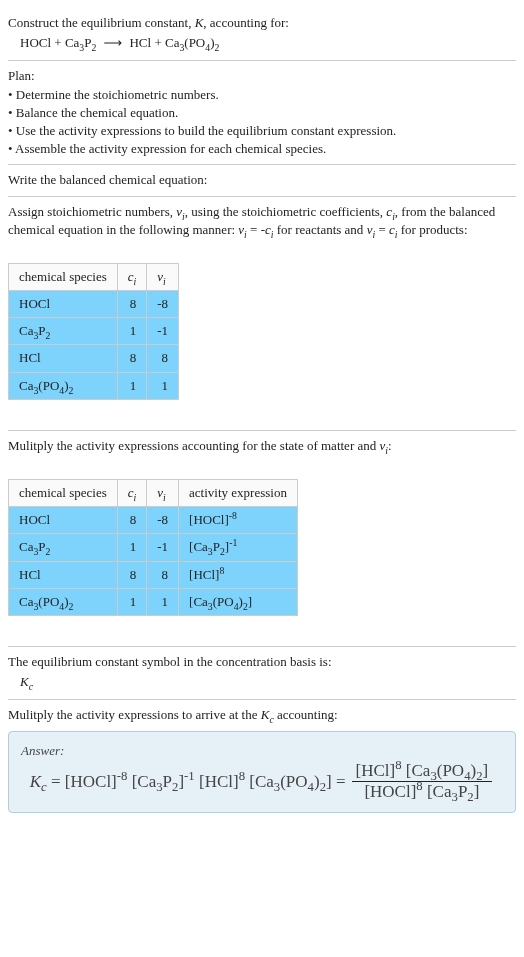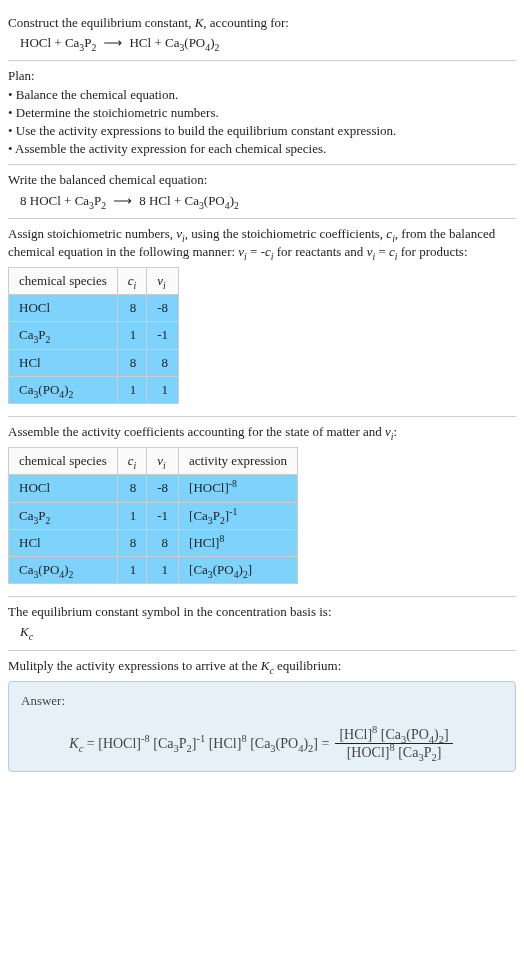--- a/index.html
+++ b/index.html
@@ -37,21 +37,21 @@
   sup {
     font-size: 0.75em;
     vertical-align: super;
     line-height: 0;
   }
   .arrow {
     padding: 0 4px;
   }
   table.data {
     border-collapse: collapse;
-    margin: 6px 0;
+    margin: 24px 0;
     font-size: 13px;
     border-radius: 24px;
   }
   table.data td, table.data th {
     border: 1px solid #cccccc;
     padding: 4px 10px;
     text-align: left;
     font-weight: normal;
     background: #7dd3fc;
   }
@@ -63,21 +63,22 @@
   }
   .answer-box {
     background: #e6f0f7;
     border: 1px solid #b5cde0;
     border-radius: 4px;
     padding: 10px 12px;
     margin: 6px 0 2px;
     color: #444444;
   }
   .answer-label {
-    margin-bottom: 17px;
+    margin-bottom: 2px;
+    font-style: italic;
   }
   .frac {
     display: inline-block;
     vertical-align: middle;
     text-align: center;
     line-height: 1.1;
     padding: 0 2px;
   }
   .frac .num {
     display: block;
@@ -88,21 +89,21 @@
     display: block;
     padding: 1px 4px 0;
   }
   .kc-eq {
     text-align: center;
     display: flex;
     align-items: center;
     justify-content: center;
     gap: 4px;
     flex-wrap: nowrap;
-    font-size: 14px;
+    font-size: 17px;
   }
   .kc-eq .seg {
     white-space: nowrap;
   }
 </style>
 </head>
 <body>
 
 <div class="section">
   <div>
@@ -111,34 +112,29 @@
   <div class="eq-line">
     <span>HOCl + Ca</span><sub>3</sub><span>P</span><sub>2</sub>
     <span class="arrow">⟶</span>
     <span>HCl + Ca</span><sub>3</sub><span>(PO</span><sub>4</sub><span>)</span><sub>2</sub>
   </div>
 </div>
 <hr class="hr">
 
 <div class="section">
   <div>Plan:</div>
+  <div>• Determine the stoichiometric numbers.</div>
   <div>• Balance the chemical equation.</div>
-  <div>• Determine the stoichiometric numbers.</div>
   <div>• Use the activity expressions to build the equilibrium constant expression.</div>
   <div>• Assemble the activity expression for each chemical species.</div>
 </div>
 <hr class="hr">
 
 <div class="section">
   <div>Write the balanced chemical equation:</div>
-  <div class="eq-line">
-    <span>8 HOCl + Ca</span><sub>3</sub><span>P</span><sub>2</sub>
-    <span class="arrow">⟶</span>
-    <span>8 HCl + Ca</span><sub>3</sub><span>(PO</span><sub>4</sub><span>)</span><sub>2</sub>
-  </div>
 </div>
 <hr class="hr">
 
 <div class="section">
   <div>
     <span>Assign stoichiometric numbers, </span><span class="ital">ν</span><sub class="ital">i</sub><span>, using the stoichiometric coefficients, </span><span class="ital">c</span><sub class="ital">i</sub><span>, from the balanced chemical equation in the following manner: </span><span class="ital">ν</span><sub class="ital">i</sub><span> = -</span><span class="ital">c</span><sub class="ital">i</sub><span> for reactants and </span><span class="ital">ν</span><sub class="ital">i</sub><span> = </span><span class="ital">c</span><sub class="ital">i</sub><span> for products:</span>
   </div>
 
   <table class="data">
     <tbody>
@@ -167,21 +163,21 @@
       <td class="numcol">1</td>
       <td class="numcol">1</td>
     </tr>
   </tbody>
     </table>
 </div>
 <hr class="hr">
 
 <div class="section">
   <div>
-    <span>Assemble the activity coefficients accounting for the state of matter and </span><span class="ital">ν</span><sub class="ital">i</sub><span>:</span>
+    <span>Mulitply the activity expressions accounting for the state of matter and </span><span class="ital">ν</span><sub class="ital">i</sub><span>:</span>
   </div>
 
   <table class="data">
     <tbody>
         <tr>
       <th>chemical species</th>
       <th><span class="ital">c</span><sub class="ital">i</sub></th>
       <th><span class="ital">ν</span><sub class="ital">i</sub></th>
       <th>activity expression</th>
     </tr>
@@ -217,21 +213,21 @@
 <div class="section">
   <div>The equilibrium constant symbol in the concentration basis is:</div>
   <div class="eq-line">
     <span class="ital">K</span><sub class="ital">c</sub>
   </div>
 </div>
 <hr class="hr">
 
 <div class="section">
   <div>
-    <span>Mulitply the activity expressions to arrive at the </span><span class="ital">K</span><sub class="ital">c</sub><span> equilibrium:</span>
+    <span>Mulitply the activity expressions to arrive at the </span><span class="ital">K</span><sub class="ital">c</sub><span> accounting:</span>
   </div>
 
   <div class="answer-box">
     <div class="answer-label">Answer:</div>
     <div class="kc-eq">
       <span class="seg"><span class="ital">K</span><sub class="ital">c</sub><span> = </span>[HOCl]<sup>-8</sup> [Ca<sub>3</sub>P<sub>2</sub>]<sup>-1</sup> [HCl]<sup>8</sup> [Ca<sub>3</sub>(PO<sub>4</sub>)<sub>2</sub>] =</span>
       <span class="frac">
         <span class="num">[HCl]<sup>8</sup> [Ca<sub>3</sub>(PO<sub>4</sub>)<sub>2</sub>]</span>
         <span class="den">[HOCl]<sup>8</sup> [Ca<sub>3</sub>P<sub>2</sub>]</span>
       </span>

